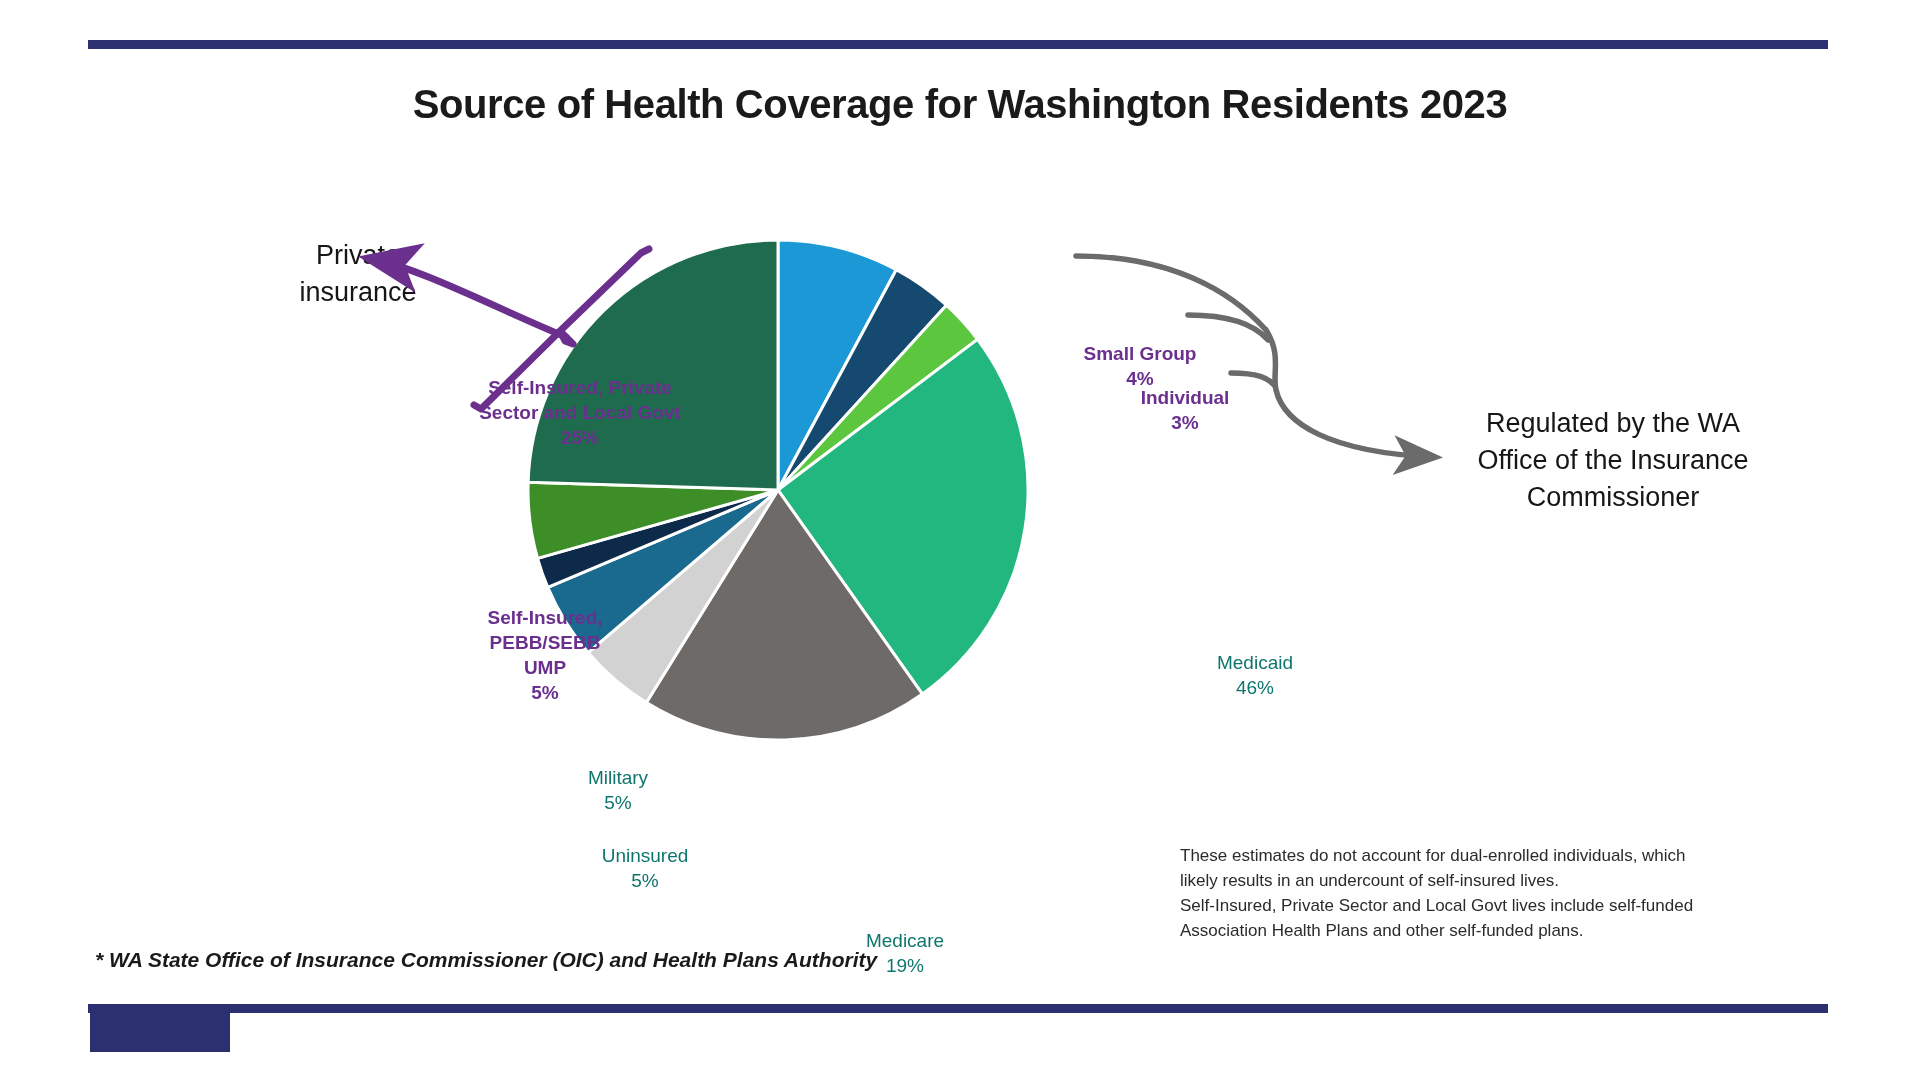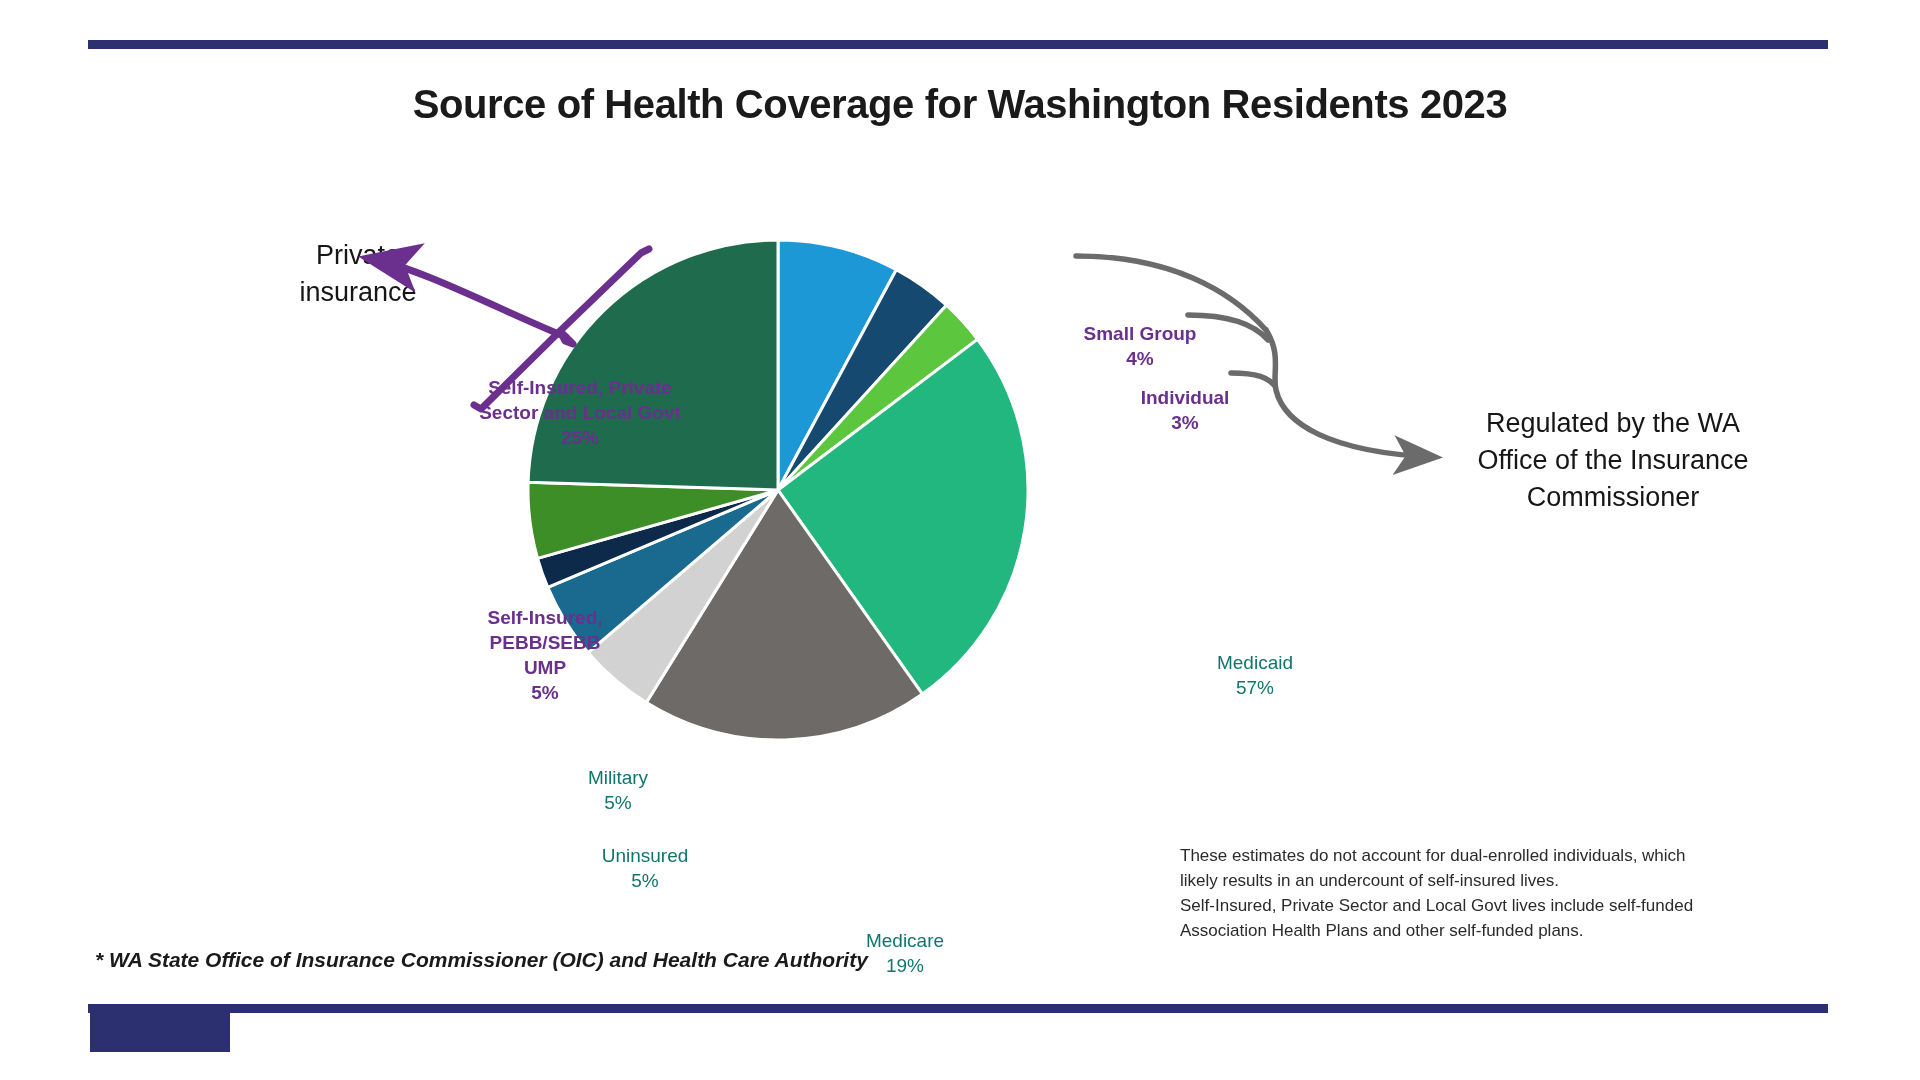--- a/index.html
+++ b/index.html
@@ -115,33 +115,33 @@
           <path d="M 348 320 L 216.39 532.55 A 250 250 0 0 1 158.15 482.65 Z" fill="#d2d2d2" stroke="#ffffff" stroke-width="3" stroke-linejoin="round"></path>
           <path d="M 348 320 L 158.15 482.65 A 250 250 0 0 1 117.77 417.45 Z" fill="#196a8e" stroke="#ffffff" stroke-width="3" stroke-linejoin="round"></path>
           <path d="M 348 320 L 117.77 417.45 A 250 250 0 0 1 107.54 388.42 Z" fill="#0d2a4a" stroke="#ffffff" stroke-width="3" stroke-linejoin="round"></path>
           <path d="M 348 320 L 107.54 388.42 A 250 250 0 0 1 98.12 312.30 Z" fill="#3d8e26" stroke="#ffffff" stroke-width="3" stroke-linejoin="round"></path>
           <path d="M 348 320 L 98.12 312.30 A 250 250 0 0 1 348.00 70.00 Z" fill="#1f6b4e" stroke="#ffffff" stroke-width="3" stroke-linejoin="round"></path>
         </g>
     </svg>
   </div>
 
 
-  <div class="lbl purple" style="left:1055px;top:296px;width:170px;">
+  <div class="lbl purple" style="left:1055px;top:316px;width:170px;">
     <span>Small Group</span>
     <span class="pct">4%</span>
   </div>
 
   <div class="lbl purple" style="left:1115px;top:360px;width:140px;">
     <span>Individual</span>
     <span class="pct">3%</span>
   </div>
 
   <div class="lbl dark" style="left:1180px;top:625px;width:150px;">
     <span>Medicaid</span>
-    <span class="pct">57%</span>
+    <span class="pct">46%</span>
   </div>
 
   <div class="lbl dark" style="left:825px;top:903px;width:160px;">
     <span>Medicare</span>
     <span class="pct">19%</span>
   </div>
 
   <div class="lbl dark" style="left:565px;top:818px;width:160px;">
     <span>Uninsured</span>
     <span class="pct">5%</span>
@@ -192,18 +192,18 @@
     <path d="M 1266 330 C 1282 355 1272 374 1276 390 C 1284 424 1330 452 1432 457" fill="none" stroke="#6b6b6b" stroke-width="5.5" stroke-linecap="round" marker-end="url(#arrowGray)"></path>
   </svg>
 
   <div class="notes">
     <span>These estimates do not account for dual-enrolled individuals, which
 likely results in an undercount of self-insured lives.
 Self-Insured, Private Sector and Local Govt lives include self-funded
 Association Health Plans and other self-funded plans.</span>
   </div>
 
-  <div class="footnote">* WA State Office of Insurance Commissioner (OIC) and Health Care Authority</div>
+  <div class="footnote">* WA State Office of Insurance Commissioner (OIC) and Health Plans Authority</div>
 
   <div class="bottom-rule"></div>
   <div class="bottom-block"></div>
 
 </div>
 
 </body></html>

